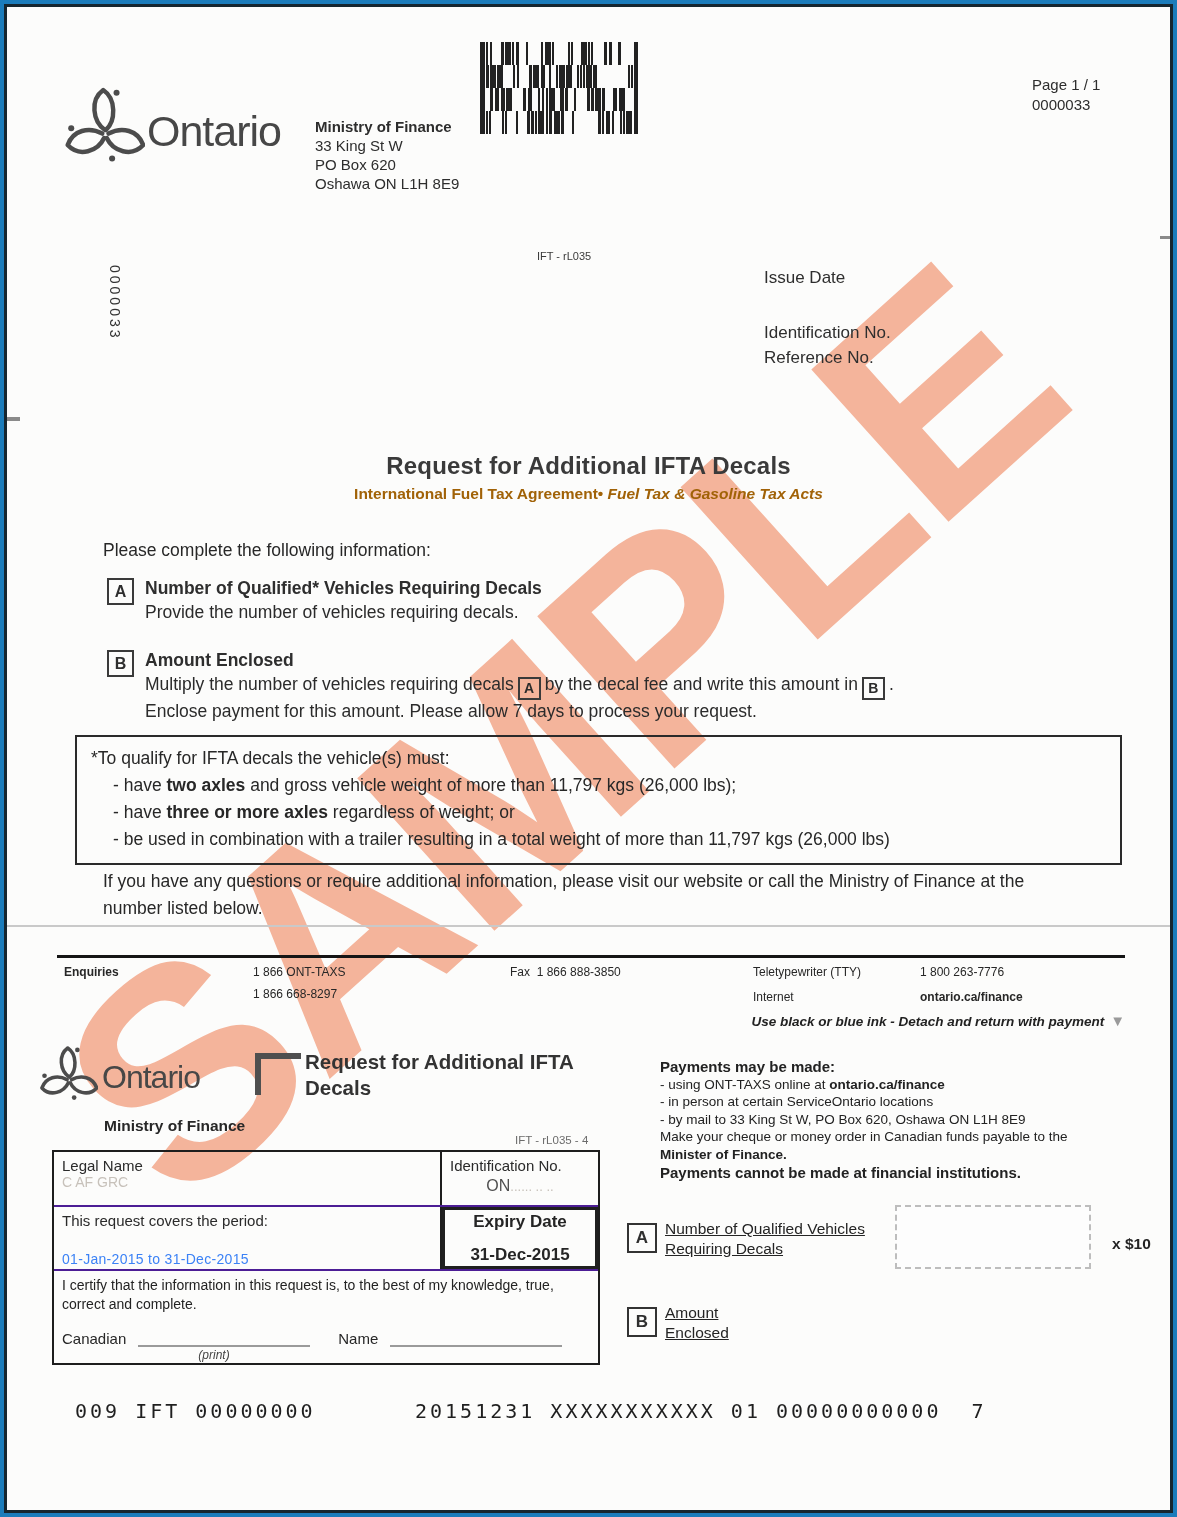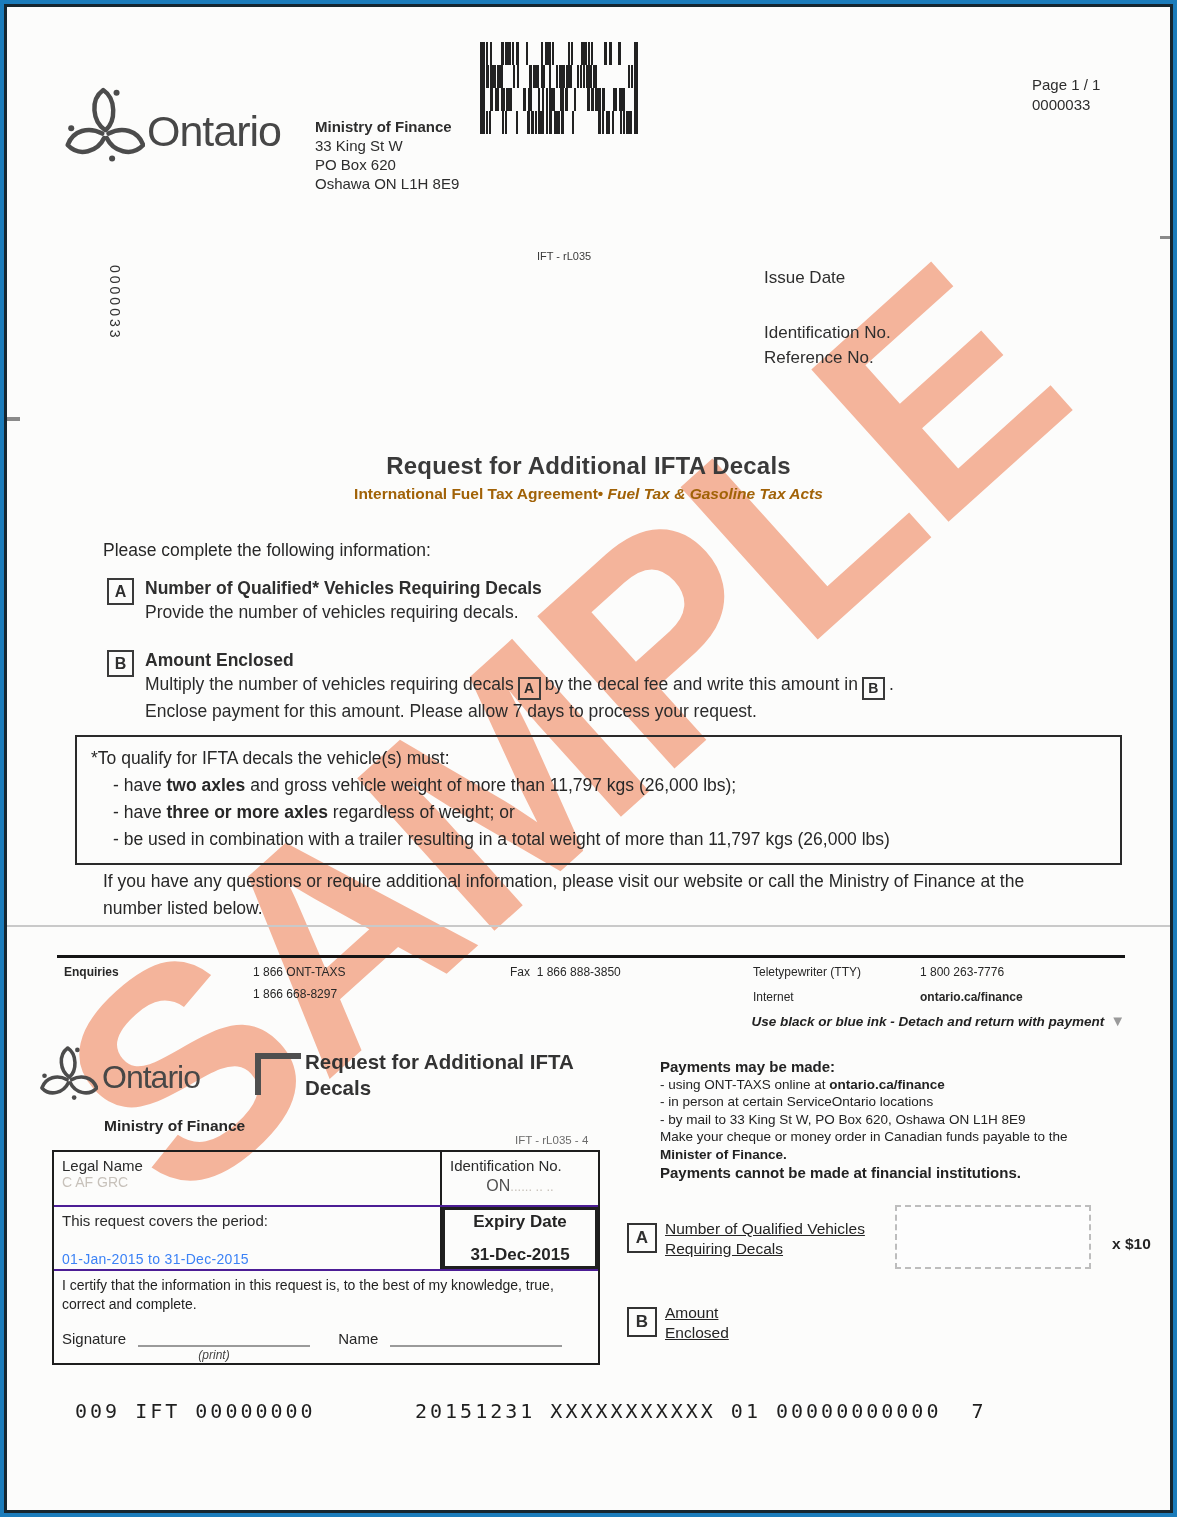--- a/index.html
+++ b/index.html
@@ -290,21 +290,21 @@
         <div class="expirybox">
           <div>Expiry Date</div>
           <div>31-Dec-2015</div>
         </div>
       </div>
     </div>
     <div class="trow" style="height:92px;">
       <div class="tcell" style="width:100%;">
         <div class="certify">I certify that the information in this request is, to the best of my knowledge, true, correct and complete.</div>
         <div class="sigrow">
-          <span>Signature</span>
+          <span>Canadian</span>
           <span class="sigline"></span>
           <span style="margin-left:28px;">Name</span>
           <span class="sigline"></span>
         </div>
         <div class="printlbl">(print)</div>
       </div>
     </div>
   </div>
 
   <div class="abs tagbox2" style="left:620px;top:1216px;">A</div>

